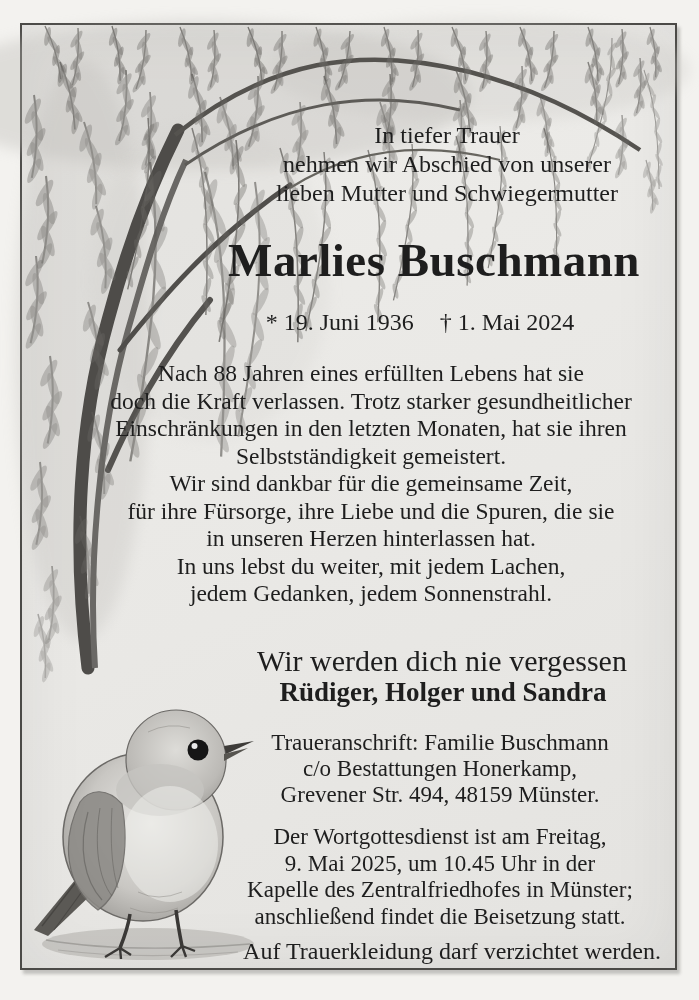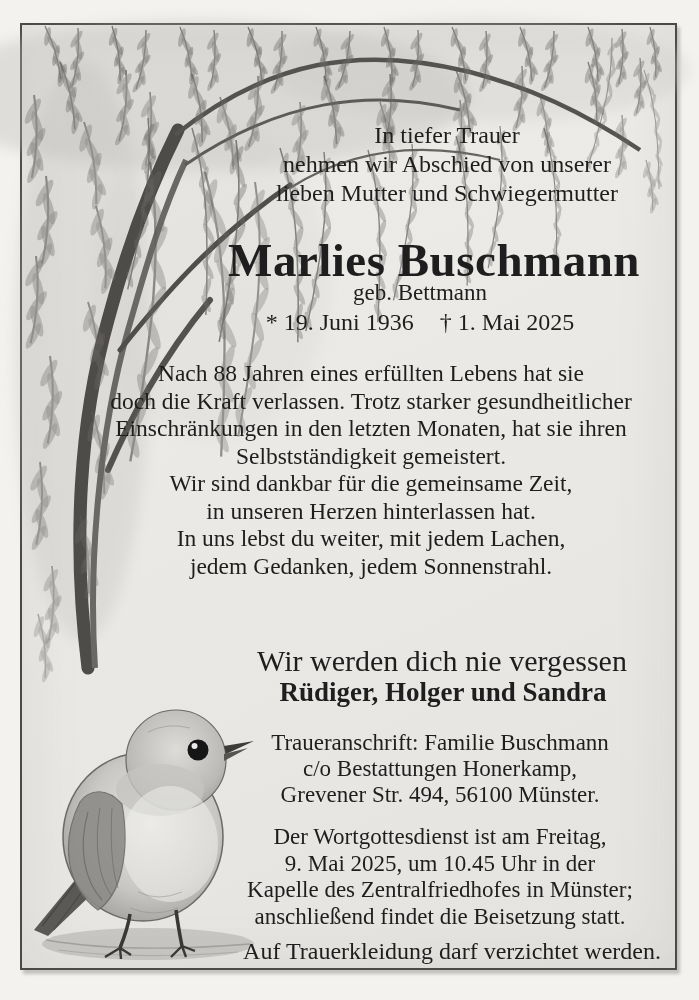--- a/index.html
+++ b/index.html
@@ -207,49 +207,49 @@
   </svg>
 
   <div class="tblock intro">
     <div>In tiefer Trauer</div>
     <div>nehmen wir Abschied von unserer</div>
     <div>lieben Mutter und Schwiegermutter</div>
   </div>
 
   <h1 class="tblock name">Marlies Buschmann</h1>
 
-  <div class="tblock maiden">geb. Bettmann</div>
 
   <div class="tblock dates">
-    <span class="birth">* 19. Juni 1936</span><span class="death">† 1. Mai 2025</span>
+    <span class="birth">* 19. Juni 1936</span><span class="death">† 1. Mai 2024</span>
   </div>
 
   <div class="tblock tribute">
     <div>
       <div>Nach 88 Jahren eines erfüllten Lebens hat sie</div>
       <div>doch die Kraft verlassen. Trotz starker gesundheitlicher</div>
       <div>Einschränkungen in den letzten Monaten, hat sie ihren</div>
       <div>Selbstständigkeit gemeistert.</div>
     </div>
     <div>
       <div>Wir sind dankbar für die gemeinsame Zeit,</div>
+      <div>für ihre Fürsorge, ihre Liebe und die Spuren, die sie</div>
       <div>in unseren Herzen hinterlassen hat.</div>
       <div>In uns lebst du weiter, mit jedem Lachen,</div>
       <div>jedem Gedanken, jedem Sonnenstrahl.</div>
     </div>
   </div>
 
   <div class="tblock farewell">Wir werden dich nie vergessen</div>
 
   <div class="tblock mourners">Rüdiger, Holger und Sandra</div>
 
   <div class="tblock address">
     <div>Traueranschrift: Familie Buschmann</div>
     <div>c/o Bestattungen Honerkamp,</div>
-    <div>Grevener Str. 494, 56100 Münster.</div>
+    <div>Grevener Str. 494, 48159 Münster.</div>
   </div>
 
   <div class="tblock service">
     <div>Der Wortgottesdienst ist am Freitag,</div>
     <div>9. Mai 2025, um 10.45 Uhr in der</div>
     <div>Kapelle des Zentralfriedhofes in Münster;</div>
     <div>anschließend findet die Beisetzung statt.</div>
   </div>
 
   <div class="tblock closing">Auf Trauerkleidung darf verzichtet werden.</div>

